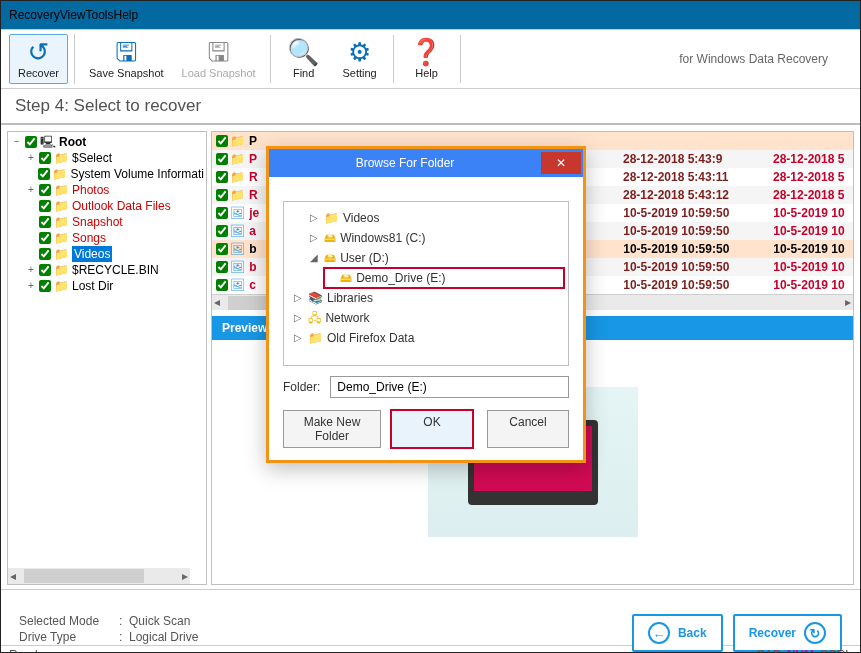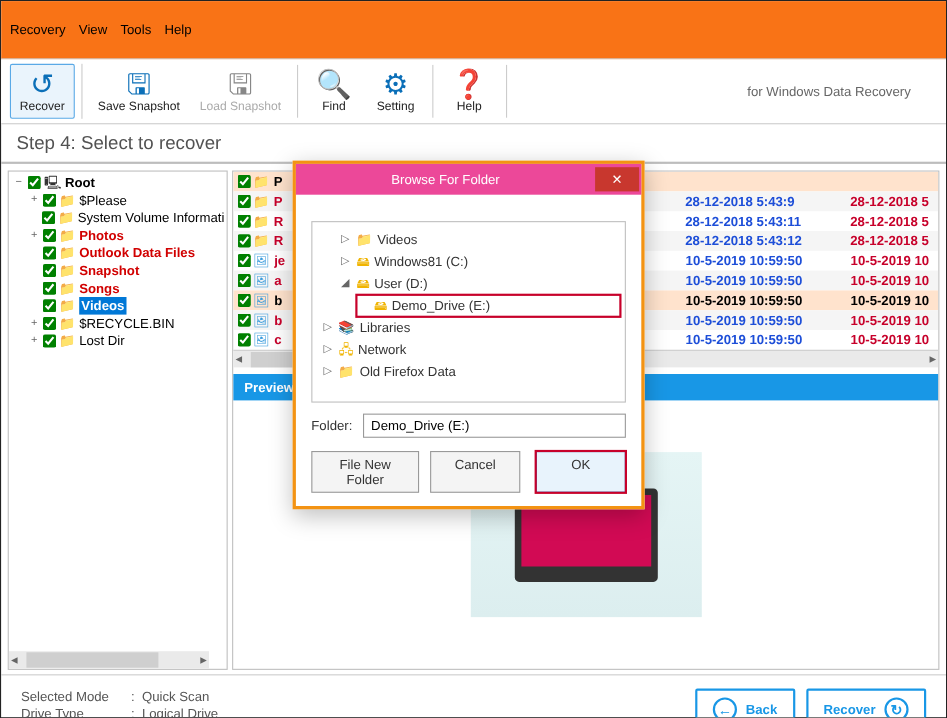--- a/index.html
+++ b/index.html
@@ -1,18 +1,18 @@
 <!DOCTYPE html>
 <html><head>
 <meta charset="utf-8">
 <style>
 * { box-sizing: border-box; margin: 0; padding: 0; font-family: "Segoe UI", Tahoma, sans-serif; font-size: 12px; }
 body { background: #fff; width: 861px; height: 653px; overflow: hidden; border: 1px solid #222; position: relative; }
 
-.menubar { display: flex; gap: 12px; padding: 19px 8px; background: #f97316; border-bottom: 1px solid #ccc; }
+.menubar { display: flex; gap: 0; padding: 7px 8px; background: #0369a1; border-bottom: 1px solid #ccc; }
 .menubar span { font-size: 12px; }
 
 .toolbar { display: flex; align-items: center; padding: 4px 2px; border-bottom: 1px solid #ccc; background: #fff; }
 .tool-group { display: flex; gap: 2px; border-right: 1px solid #ccc; padding: 0 6px; }
 .tool-btn { display: flex; flex-direction: column; align-items: center; justify-content: center; padding: 4px 8px; min-width: 54px; cursor: pointer; }
 .tool-btn.selected { border: 1px solid #5aa9e6; background: #eaf4fc; border-radius: 2px; }
 .tool-btn .ic { font-size: 26px; color: #0b6fb8; line-height: 26px; margin-bottom: 2px; }
 .tool-btn .ic.gray { color: #878787; }
 .tool-btn .lbl { font-size: 11px; color: #222; }
 .tool-btn.disabled .lbl { color: #aaa; }
@@ -23,64 +23,64 @@
 .step-bar { padding: 7px 14px; color: #525252; border-bottom: 2px solid #bdbdbd; font-size: 17px; font-weight: 400; }
 
 .workspace { display: flex; height: 460px; padding: 6px 6px 0 6px; gap: 4px; }
 
 .left-pane { width: 200px; border: 1px solid #bfbfbf; overflow: auto; position: relative; }
 .tree { padding: 2px; line-height: 16px; }
 .tree-row { white-space: nowrap; padding-left: 2px; display: flex; align-items: center; gap: 3px; font-size: 12px; }
 .tree-row input[type=checkbox] { accent-color: #008000; width: 12px; height: 12px; }
 .tree-row .exp { width: 10px; text-align: center; color: #666; font-size: 10px; cursor: pointer; display: inline-block; }
 .tree-row .fld { color: #f0b400; }
-.tree-row.red .txt { color: #d10000; font-weight: 700; }
+.tree-row.red .txt { color: #d10000; font-weight: 400; }
 .tree-row.sel .txt { background: #0078d7; color: #fff; padding: 0 2px; }
 .tree-row.bold .txt { font-weight: 700; }
 .indent1 { padding-left: 16px; }
 .left-hscroll { position:absolute; left:0; right:16px; bottom:0; height:16px; background:#eaeaea; display:flex; align-items:center; }
 .left-hscroll .thumb { position:absolute; height:14px; top:1px; background:#cfcfcf; }
 
 .right-pane { flex: 1; border: 1px solid #bfbfbf; display: flex; flex-direction: column; overflow: hidden; position: relative; }
 .grid-head { display: flex; background: #fff; border-bottom: 1px solid #cfcfcf; font-size: 12px; color: #333; height: 22px; }
 .grid-head .col { border-right: 1px solid #d3d3d3; padding: 3px 6px; }
 .grid-body { overflow: hidden; position: relative; }
 .grid-row { display: flex; height: 18px; align-items: center; font-size: 12px; }
 .grid-row.alt { background: #f5f5f5; }
 .grid-row.highlight { background: #ffe3cd; }
 .grid-row input[type=checkbox] { accent-color: #008000; width:12px; height:12px; margin-left:4px; }
 .grid-row .ic { color: #f0b400; margin: 0 2px; }
 .grid-row .ic.img { color: #3498db; }
 .grid-row .name { flex: 0 0 250px; color:#c7002a; font-weight:600; padding-left:2px; overflow:hidden; white-space:nowrap; }
-.grid-row .ct { flex: 0 0 150px; color:#1d4ed8; font-weight:600; padding-left:6px;}
+.grid-row .ct { flex: 0 0 150px; color:#7f1d1d; font-weight:600; padding-left:6px;}
 .grid-row.highlight .name, .grid-row.highlight .ct { color:#000; font-weight:600; }
 .grid-row .mt { flex: 0 0 100px; color:#c7002a; font-weight:600; padding-left:6px; }
 .grid-row.highlight .mt { color:#000; }
 
 .grid-hscroll{ height:16px; background:#eaeaea; position:relative; border-top:1px solid #cfcfcf; }
 .grid-hscroll .thumb{ position:absolute; height:14px; top:1px; background:#cfcfcf; }
 
 .preview-bar { background: #1897e6; color: #fff; font-weight: 700; padding: 5px 10px; margin-top:6px; }
 .preview-area { flex: 1; display: flex; align-items: center; justify-content: center; padding: 10px; }
 .preview-img { width: 210px; height: 150px; background: linear-gradient(#e5f5f5,#dceeef); position: relative; display:flex; align-items:center; justify-content:center; }
 .laptop { width: 130px; height: 85px; background:#d20a54; border: 6px solid #333; border-bottom: 14px solid #333; border-radius:4px; }
 
-.status-area { display: flex; padding: 12px 18px; align-items: flex-start; gap: 20px; border-top: 1px solid #ccc; height: 56px; margin-top: 4px;}
+.status-area { display: flex; padding: 24px 18px; align-items: flex-start; gap: 20px; border-top: 1px solid #ccc; height: 56px; margin-top: 4px;}
 .status-left { display:grid; grid-template-columns: 100px 10px auto; row-gap: 2px; color:#555; font-size:12px; }
 .status-btns { margin-left:auto; display:flex; gap:10px; }
 .btn-outline { border:2px solid #1897e6; background:#fff; color:#1897e6; font-weight:700; font-size:15px; padding:6px 14px; display:flex; align-items:center; gap:8px; border-radius:2px; cursor:pointer;}
 .btn-outline .circ { width:22px; height:22px; border:2px solid #1897e6; border-radius:50%; display:flex; align-items:center; justify-content:center; font-size:13px; }
 
 .statusbar { display:flex; padding:2px 8px; border-top:1px solid #ccc; font-size:11px; color:#555;}
 .statusbar .caps { margin-left:auto; display:flex; gap:6px; }
 .statusbar .caps span.on{ color:#a21caf; font-weight:600; }
 
 
 .dialog { position:absolute; left:265px; top:145px; width:320px; border:3px solid #f39313; background:#fff; box-shadow:0 6px 20px rgba(0,0,0,.25); z-index:50; }
-.dlg-title { display:flex; align-items:center; background:#ec4899; color:#fff; height:28px; }
+.dlg-title { display:flex; align-items:center; background:#3b82f6; color:#fff; height:28px; }
 .dlg-title .txt{ flex:1; text-align:center; font-size:12px; }
 .dlg-close { width:40px; height:22px; margin-right:2px; background:#c8372e; color:#fff; display:flex; align-items:center; justify-content:center; cursor:pointer; font-size:12px;}
 .dlg-body{ padding:12px 14px; font-size:12px; color:#333; }
 .tree-box { border:1px solid #bfbfbf; height:165px; margin-top:12px; padding:6px 4px; overflow:auto; position:relative; }
 .tree-box .trow{ display:flex; align-items:center; gap:4px; padding:1px 2px; line-height:18px; }
 .tree-box .trow .exp{ width:10px; color:#666; font-size:10px; cursor:pointer; }
 .tree-box .trow .ic{ color:#f0b400; }
 .tree-box .trow.sel{ outline:2px solid #c7002a; outline-offset:-1px; }
 .tree-box .trow.sel .txt{ background:transparent; }
 .in0{ margin-left:4px } .in1{ margin-left:20px } .in2{ margin-left:36px }
@@ -147,21 +147,21 @@
         <div class="tree-row bold">
           <span class="exp">−</span>
           <input type="checkbox" checked="" style="">
           <span style="color:#333">🖳</span>
           <span class="txt">Root</span>
         </div>
         <div class="tree-row indent1  ">
       <span class="exp">+</span>
       <input type="checkbox" checked="" style="">
       <span class="fld">📁</span>
-      <span class="txt">$Please</span>
+      <span class="txt">$Select</span>
         </div>
         <div class="tree-row indent1  ">
       <span class="exp"></span>
       <input type="checkbox" checked="" style="">
       <span class="fld">📁</span>
       <span class="txt">System Volume Informati</span>
         </div>
         <div class="tree-row indent1 red ">
       <span class="exp">+</span>
       <input type="checkbox" checked="" style="">
@@ -366,20 +366,20 @@
       <span class="exp">▷</span>
       <span class="ic">📁</span>
       <span class="txt">Old Firefox Data</span>
         </div>
       </div>
     <div class="fld-row">
       <span>Folder:</span>
       <input value="Demo_Drive (E:)" style="">
     </div>
     <div class="dlg-btns">
-      <div class="dlg-btn">File New Folder</div>
+      <div class="dlg-btn">Make New Folder</div>
       <div class="right">
+        <div class="dlg-btn ok">OK</div>
         <div class="dlg-btn">Cancel</div>
-        <div class="dlg-btn ok">OK</div>
       </div>
     </div>
   </div>
 </div>
 
 </body></html>

